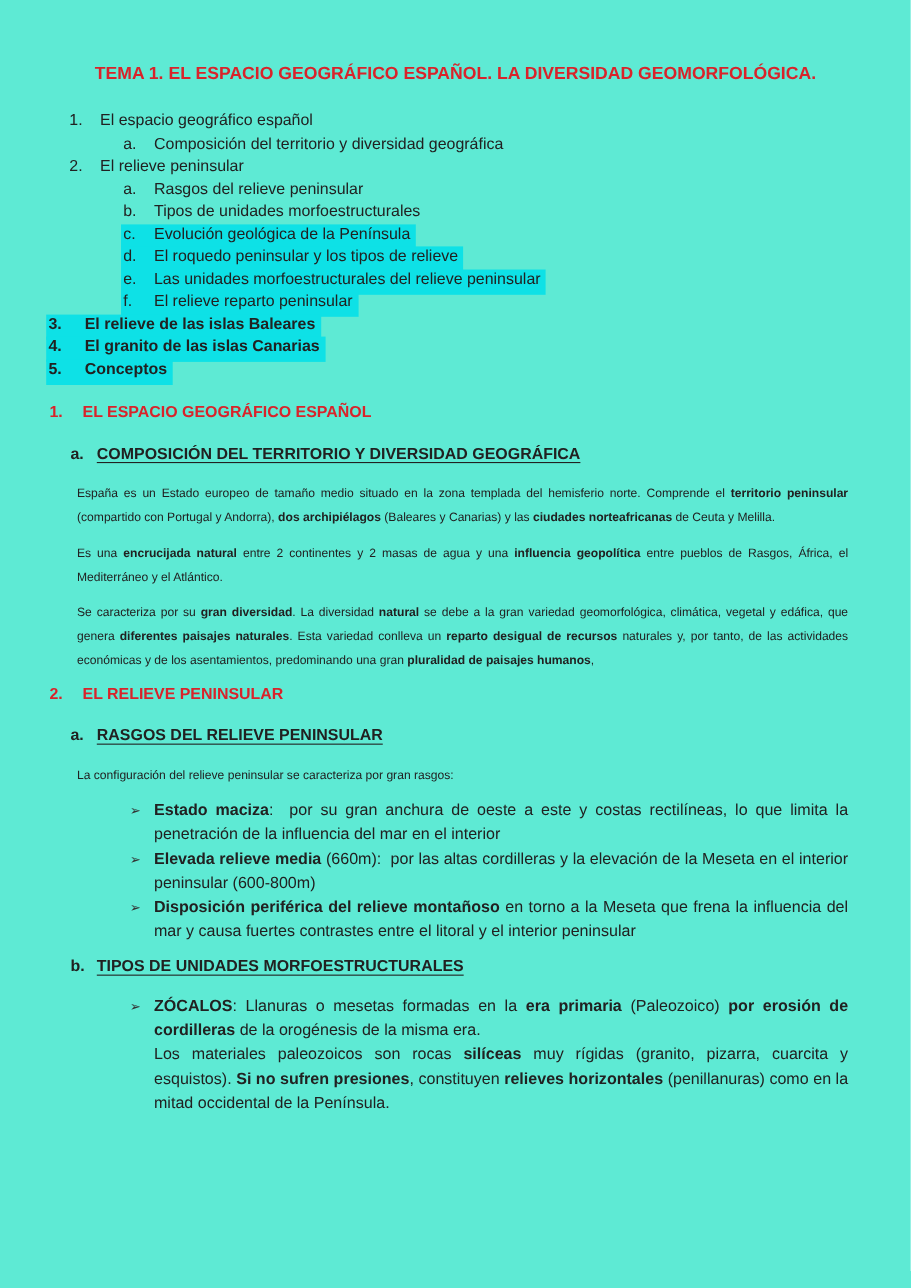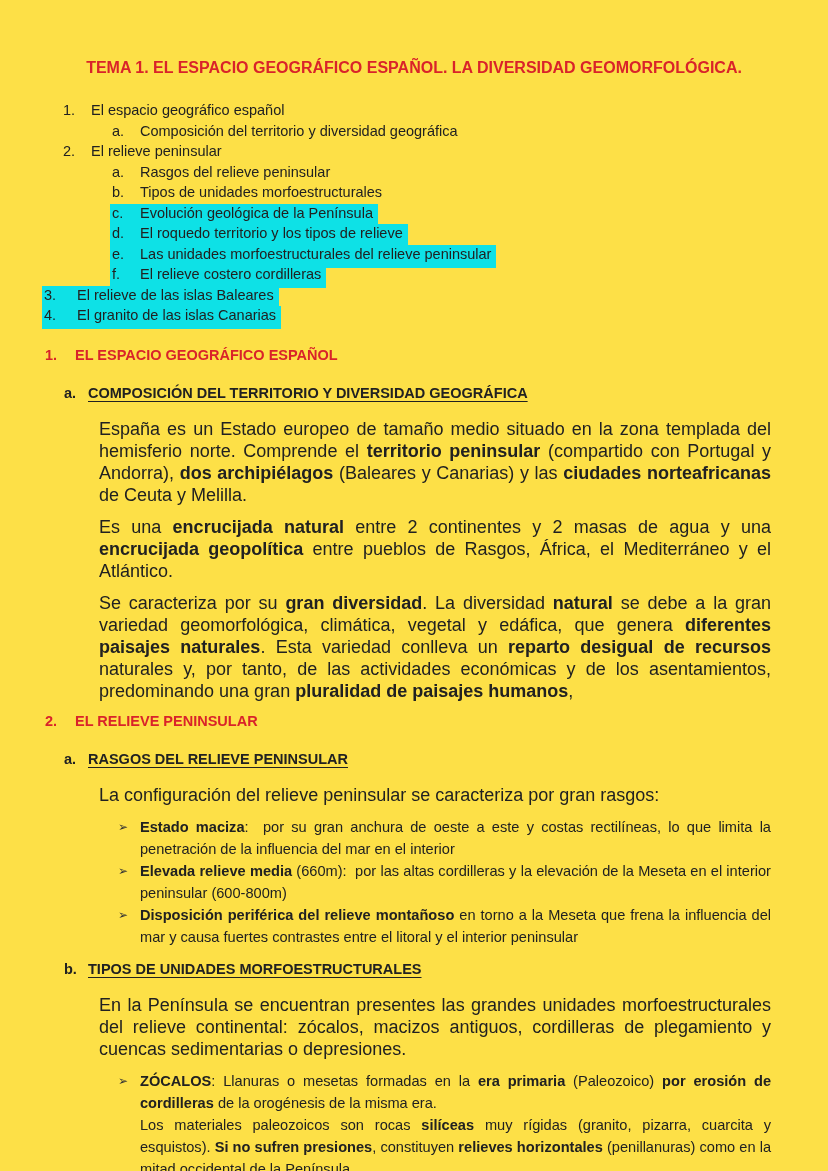--- a/index.html
+++ b/index.html
@@ -2,32 +2,32 @@
 <html lang="es" style="--red: #d9232a; --hl: #0ee1e6; --ink: #212121;"><head>
 <meta charset="utf-8">
 <style>
   :root{
     --red:#d9232a;
     --hl:#0ee1e6;
     --ink:#212121;
   }
   html,body{margin:0;padding:0;background:#ffffff;}
   .page{
-    width:828px;height:1171px;background:#fde047;overflow:hidden;
+    width:828px;height:1171px;background:#5eead4;overflow:hidden;
     box-sizing:border-box;padding-top:58px;
     font-family:"Liberation Sans", sans-serif;color:var(--ink);
   }
   .doc-title{
     font-size:16px;font-weight:700;color:var(--red);
     text-align:center;margin:0 40px 22px 40px;line-height:20px;
   }
   
   .toc{font-size:14.5px;line-height:20.5px;margin-bottom:20px;}
   .toc-row{white-space:nowrap;}
-  .toc-row.lvl0{padding-left:44px;}
+  .toc-row.lvl0{padding-left:44px;font-weight:bold;}
   .toc-row.lvl1{padding-left:63px;}
   .toc-row.lvl2{padding-left:112px;}
   .toc-marker{display:inline-block;}
   .lvl0 .toc-marker{width:33px;}
   .lvl1 .toc-marker{width:28px;}
   .lvl2 .toc-marker{width:28px;}
   .hl{background:var(--hl);padding:1px 5px 6px 2px;margin-left:-2px;}
   
   .section-heading{
     font-size:14.5px;font-weight:700;color:var(--red);
@@ -35,22 +35,22 @@
   }
   .sec-marker{display:inline-block;width:30px;}
   .subsection-heading{
     font-size:14.5px;font-weight:700;color:var(--ink);
     padding-left:64px;margin:0 0 16px 0;line-height:18px;
   }
   .sub-marker{display:inline-block;width:24px;}
   .sub-title{text-decoration:underline;text-underline-offset:3px;}
   
   .body-p{
-    margin:0 57px 10px 99px;text-align:justify;
-    font-size:18px;line-height:22px;
+    margin:0 57px 10px 70px;text-align:justify;
+    font-size:11px;line-height:22px;
   }
   .bullets{
     margin:2px 57px 12px 118px;
     font-size:14.6px;line-height:22px;
   }
   .bullet{display:flex;}
   .glyph{flex:0 0 22px;font-size:12px;line-height:22px;color:#333;}
   .btext{flex:1;text-align:justify;}
   .run.b{font-weight:700;}
 </style>
@@ -59,51 +59,51 @@
 
 <div class="page">
   <h1 class="doc-title">TEMA 1. EL ESPACIO GEOGRÁFICO ESPAÑOL. LA DIVERSIDAD GEOMORFOLÓGICA.</h1>
   <nav class="toc" id="toc">
       <div class="toc-row lvl1"><span><span class="toc-marker">1.</span><span class="toc-text">El espacio geográfico español</span></span></div>
       <div class="toc-row lvl2"><span><span class="toc-marker">a.</span><span class="toc-text">Composición del territorio y diversidad geográfica</span></span></div>
       <div class="toc-row lvl1"><span><span class="toc-marker">2.</span><span class="toc-text">El relieve peninsular</span></span></div>
       <div class="toc-row lvl2"><span><span class="toc-marker">a.</span><span class="toc-text">Rasgos del relieve peninsular</span></span></div>
       <div class="toc-row lvl2"><span><span class="toc-marker">b.</span><span class="toc-text">Tipos de unidades morfoestructurales</span></span></div>
       <div class="toc-row lvl2"><span class="hl"><span class="toc-marker">c.</span><span class="toc-text">Evolución geológica de la Península</span></span></div>
-      <div class="toc-row lvl2"><span class="hl"><span class="toc-marker">d.</span><span class="toc-text">El roquedo territorio y los tipos de relieve</span></span></div>
+      <div class="toc-row lvl2"><span class="hl"><span class="toc-marker">d.</span><span class="toc-text">El roquedo peninsular y los tipos de relieve</span></span></div>
       <div class="toc-row lvl2"><span class="hl"><span class="toc-marker">e.</span><span class="toc-text">Las unidades morfoestructurales del relieve peninsular</span></span></div>
-      <div class="toc-row lvl2"><span class="hl"><span class="toc-marker">f.</span><span class="toc-text">El relieve costero cordilleras</span></span></div>
+      <div class="toc-row lvl2"><span class="hl"><span class="toc-marker">f.</span><span class="toc-text">El relieve reparto peninsular</span></span></div>
       <div class="toc-row lvl0"><span class="hl"><span class="toc-marker">3.</span><span class="toc-text">El relieve de las islas Baleares</span></span></div>
       <div class="toc-row lvl0"><span class="hl"><span class="toc-marker">4.</span><span class="toc-text">El granito de las islas Canarias</span></span></div>
+      <div class="toc-row lvl0"><span class="hl"><span class="toc-marker">5.</span><span class="toc-text">Conceptos</span></span></div>
     </nav>
   <main id="content">
       <div class="section-heading"><span class="sec-marker">1.</span><span class="sec-title">EL ESPACIO GEOGRÁFICO ESPAÑOL</span></div>
       <div class="subsection-heading"><span class="sub-marker">a.</span><span class="sub-title">COMPOSICIÓN DEL TERRITORIO Y DIVERSIDAD GEOGRÁFICA</span></div>
       <p class="body-p"><span class="run">España es un Estado europeo de tamaño medio situado en la zona templada del hemisferio norte. Comprende el </span><span class="run b">territorio peninsular</span><span class="run"> (compartido con Portugal y Andorra), </span><span class="run b">dos archipiélagos</span><span class="run"> (Baleares y Canarias) y las </span><span class="run b">ciudades norteafricanas</span><span class="run"> de Ceuta y Melilla.</span></p>
-      <p class="body-p"><span class="run">Es una </span><span class="run b">encrucijada natural</span><span class="run"> entre 2 continentes y 2 masas de agua y una </span><span class="run b">encrucijada geopolítica</span><span class="run"> entre pueblos de Rasgos, África, el Mediterráneo y el Atlántico.</span></p>
+      <p class="body-p"><span class="run">Es una </span><span class="run b">encrucijada natural</span><span class="run"> entre 2 continentes y 2 masas de agua y una </span><span class="run b">influencia geopolítica</span><span class="run"> entre pueblos de Rasgos, África, el Mediterráneo y el Atlántico.</span></p>
       <p class="body-p"><span class="run">Se caracteriza por su </span><span class="run b">gran diversidad</span><span class="run">. La diversidad </span><span class="run b">natural</span><span class="run"> se debe a la gran variedad geomorfológica, climática, vegetal y edáfica, que genera </span><span class="run b">diferentes paisajes naturales</span><span class="run">. Esta variedad conlleva un </span><span class="run b">reparto desigual de recursos</span><span class="run"> naturales y, por tanto, de las actividades económicas y de los asentamientos, predominando una gran </span><span class="run b">pluralidad de paisajes humanos</span><span class="run">,</span></p>
       <div class="section-heading"><span class="sec-marker">2.</span><span class="sec-title">EL RELIEVE PENINSULAR</span></div>
       <div class="subsection-heading"><span class="sub-marker">a.</span><span class="sub-title">RASGOS DEL RELIEVE PENINSULAR</span></div>
       <p class="body-p"><span class="run">La configuración del relieve peninsular se caracteriza por gran rasgos:</span></p>
       <div class="bullets">
         <div class="bullet">
           <span class="glyph">➢</span>
           <div class="btext"><span class="run b">Estado maciza</span><span class="run">:&nbsp; por su gran anchura de oeste a este y costas rectilíneas, lo que limita la penetración de la influencia del mar en el interior</span></div>
         </div>
         <div class="bullet">
           <span class="glyph">➢</span>
           <div class="btext"><span class="run b">Elevada relieve media</span><span class="run"> (660m):&nbsp; por las altas cordilleras y la elevación de la Meseta en el interior peninsular (600-800m)</span></div>
         </div>
         <div class="bullet">
           <span class="glyph">➢</span>
           <div class="btext"><span class="run b">Disposición periférica del relieve montañoso</span><span class="run"> en torno a la Meseta que frena la influencia del mar y causa fuertes contrastes entre el litoral y el interior peninsular</span></div>
         </div>
       </div>
       <div class="subsection-heading"><span class="sub-marker">b.</span><span class="sub-title">TIPOS DE UNIDADES MORFOESTRUCTURALES</span></div>
-      <p class="body-p"><span class="run">En la Península se encuentran presentes las grandes unidades morfoestructurales del relieve continental: zócalos, macizos antiguos, cordilleras de plegamiento y cuencas sedimentarias o depresiones.</span></p>
       <div class="bullets">
         <div class="bullet">
           <span class="glyph">➢</span>
           <div class="btext"><span class="run b">ZÓCALOS</span><span class="run">: Llanuras o mesetas formadas en la </span><span class="run b">era primaria</span><span class="run"> (Paleozoico) </span><span class="run b">por erosión de cordilleras</span><span class="run"> de la orogénesis de la misma era.</span><br><span class="run">Los materiales paleozoicos son rocas </span><span class="run b">silíceas</span><span class="run"> muy rígidas (granito, pizarra, cuarcita y esquistos). </span><span class="run b">Si no sufren presiones</span><span class="run">, constituyen </span><span class="run b">relieves horizontales</span><span class="run"> (penillanuras) como en la mitad occidental de la Península.</span></div>
         </div>
       </div>
     </main>
 </div>
 
 </body></html>

